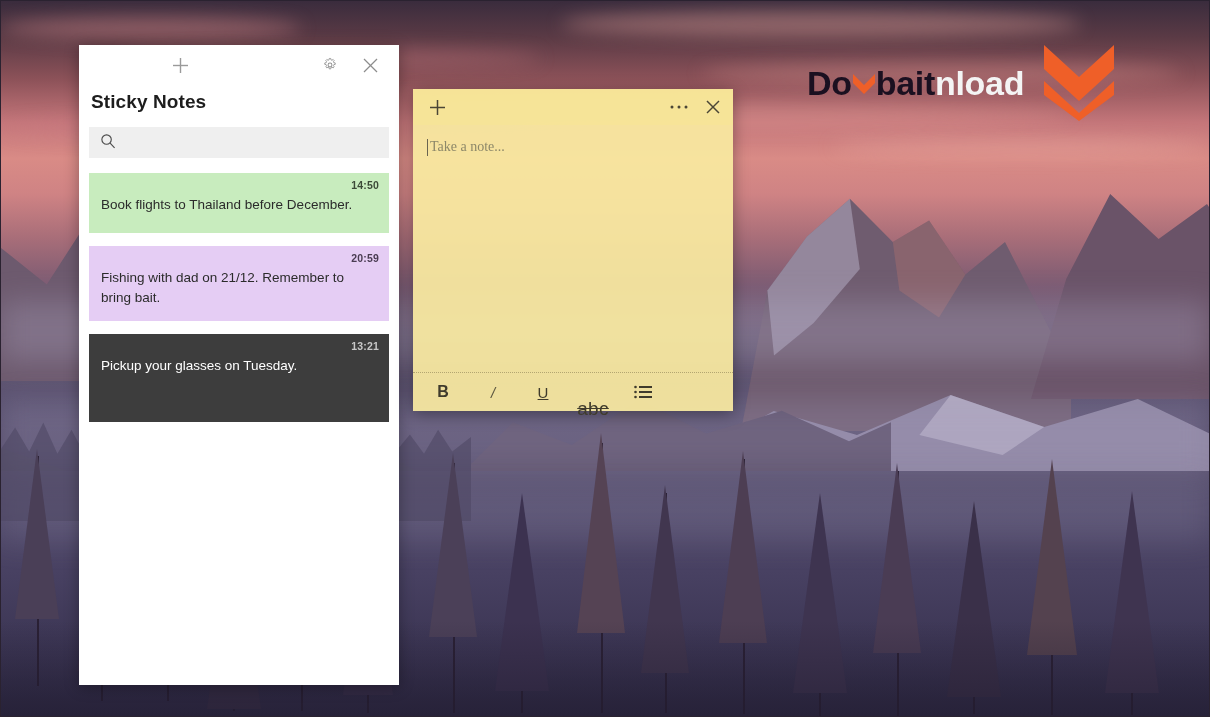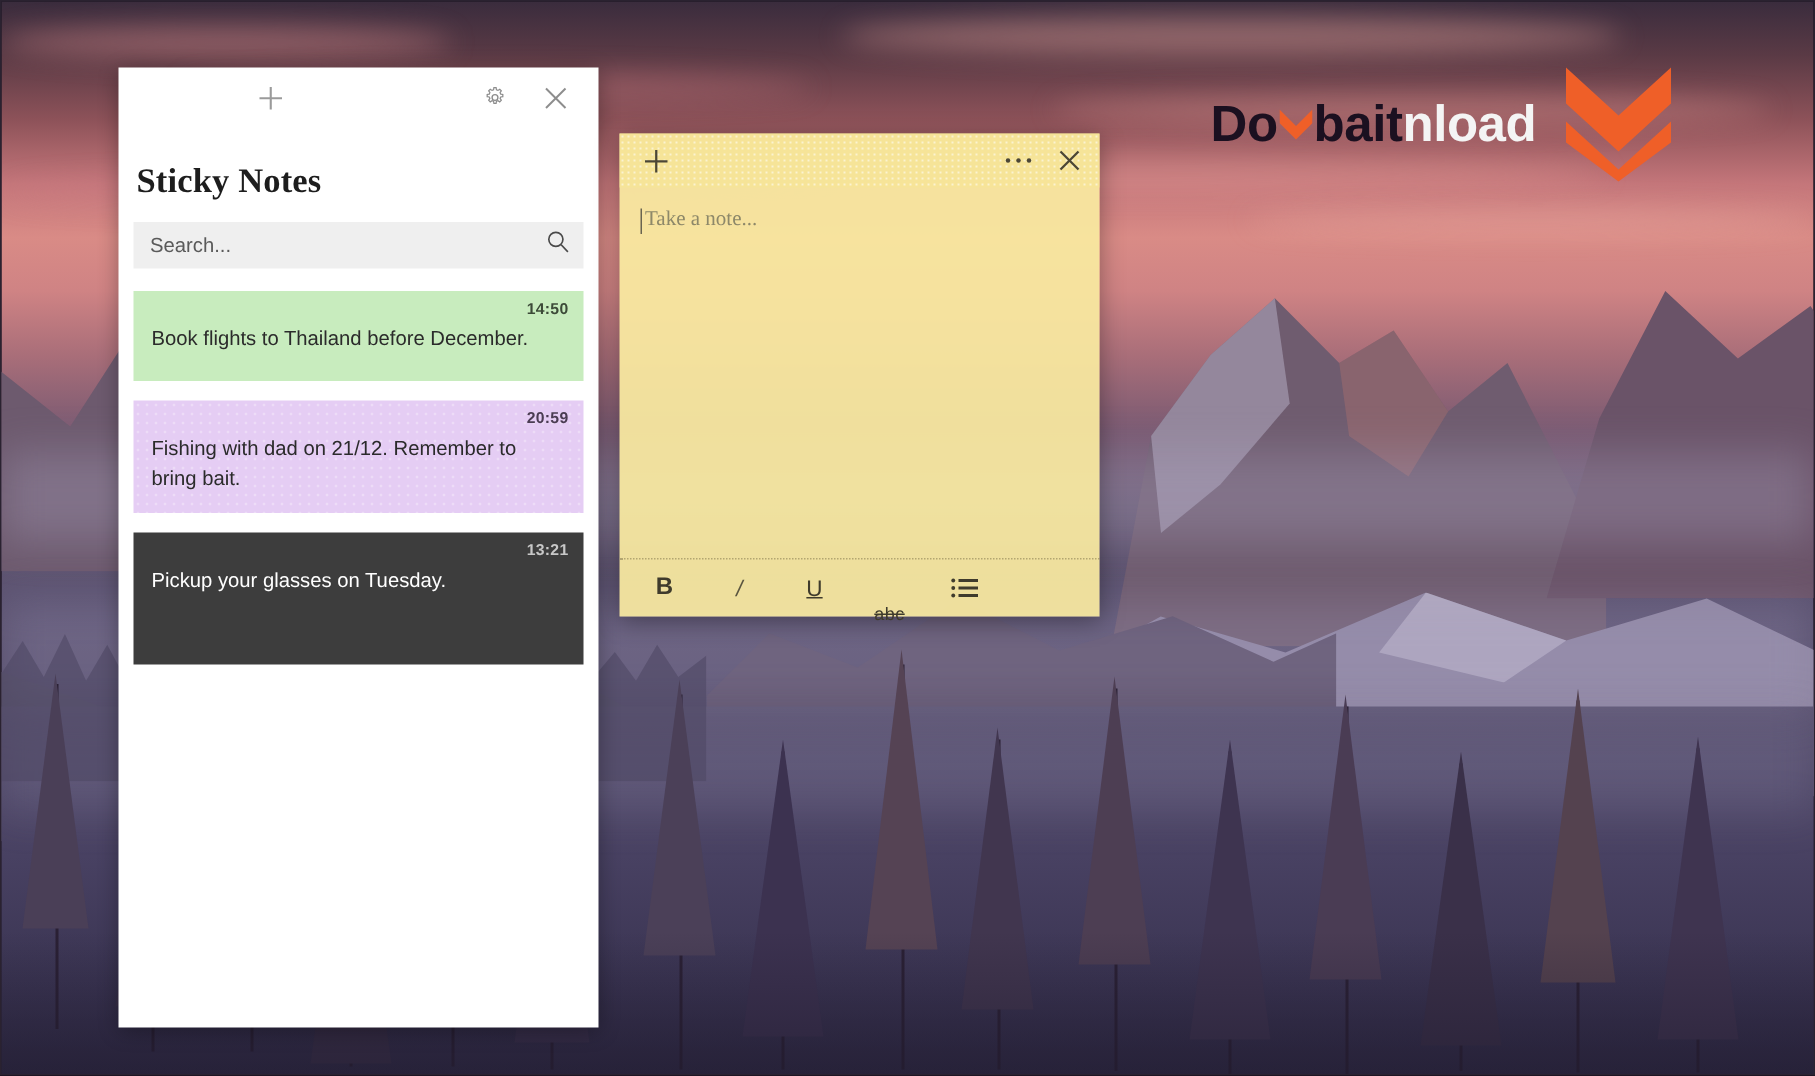--- a/index.html
+++ b/index.html
@@ -103,26 +103,25 @@
     display: flex;
     align-items: center;
     justify-content: center;
     color: #888888;
   }
   #panel-add   { left: 82px; }
   #panel-gear  { right: 50px; }
   #panel-close { right: 10px; }
 
   #panel-title {
-    margin: 23px 0 0 12px;
-    font-size: 23px;
+    margin: 6px 0 0 12px;
+    font-size: 19px;
     font-weight: bold;
     color: #1d1d1d;
     letter-spacing: .1px;
-    font-family: Liberation Serif, serif;
   }
 
   #search-row {
     margin: 14px 10px 0 10px;
     height: 31px;
     background: #efefef;
     display: flex;
     align-items: center;
     padding: 0 9px 0 11px;
   }
@@ -239,21 +238,21 @@
   .fmt-btn {
     width: 24px; height: 24px;
     display: flex;
     align-items: center;
     justify-content: center;
     font-size: 15px;
   }
   #fmt-bold   { font-weight: bold; font-size: 16px; }
   #fmt-italic { font-style: italic; color: #5a553f; }
   #fmt-under  { text-decoration: underline; }
-  #fmt-strike { text-decoration: line-through; font-size: 12px; letter-spacing: .3px; margin-top: 34px; }
+  #fmt-strike { text-decoration: line-through; font-size: 19px; letter-spacing: .3px; margin-top: 34px; }
 
   
   #watermark {
     position: absolute;
     left: 806px;
     top: 42px;
     display: flex;
     align-items: center;
     gap: 16px;
   }
@@ -411,21 +410,20 @@
         <svg width="15" height="15" viewBox="0 0 15 15" aria-hidden="true">
           <line x1="1" y1="1" x2="14" y2="14" stroke="#8d8d8d" stroke-width="1.3"></line>
           <line x1="14" y1="1" x2="1" y2="14" stroke="#8d8d8d" stroke-width="1.3"></line>
         </svg>
       </div>
     </div>
 
     <h1 id="panel-title">Sticky Notes</h1>
 
     <div id="search-row">
-      <input id="search-input" type="text" placeholder="Search..." style="">
       <span>
         <svg width="16" height="16" viewBox="0 0 18 18" aria-hidden="true">
           <circle cx="7.4" cy="7.4" r="5.3" fill="none" stroke="#4a4a4a" stroke-width="1.25"></circle>
           <line x1="11.4" y1="11.4" x2="16.4" y2="16.8" stroke="#4a4a4a" stroke-width="1.25"></line>
         </svg>
       </span>
     </div>
 
     <div id="note-list">
       <div class="note-card note-green">

